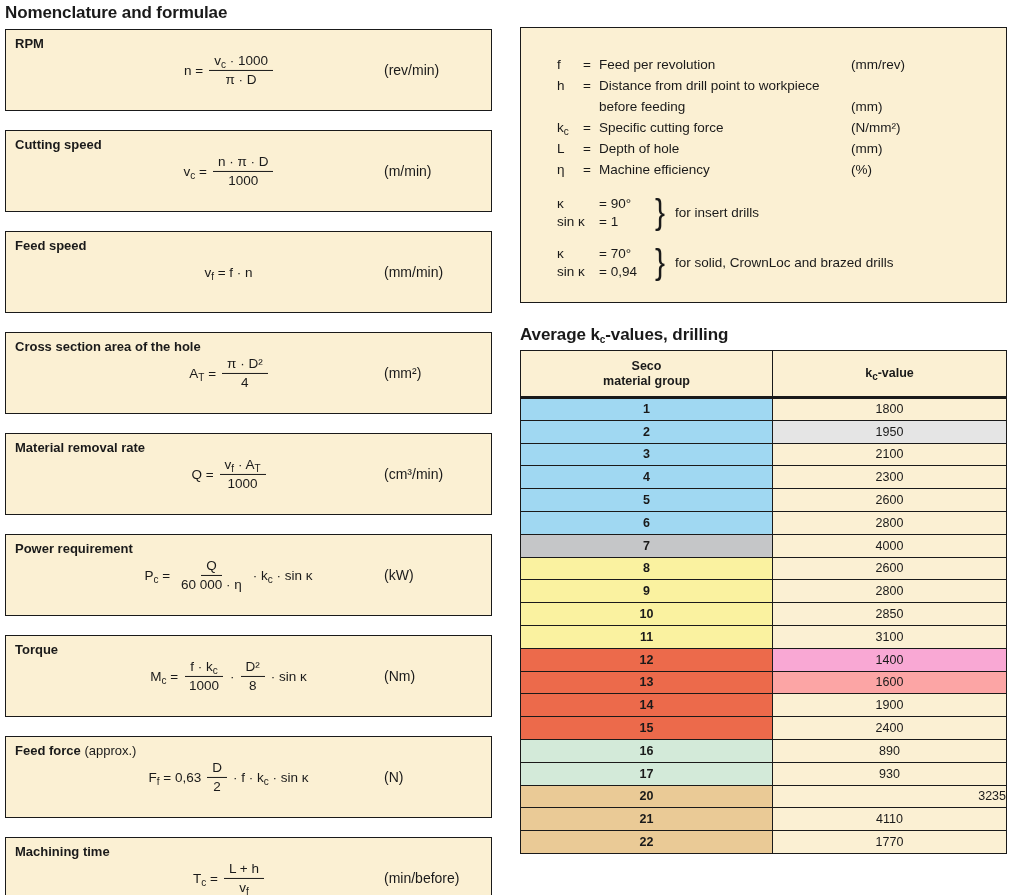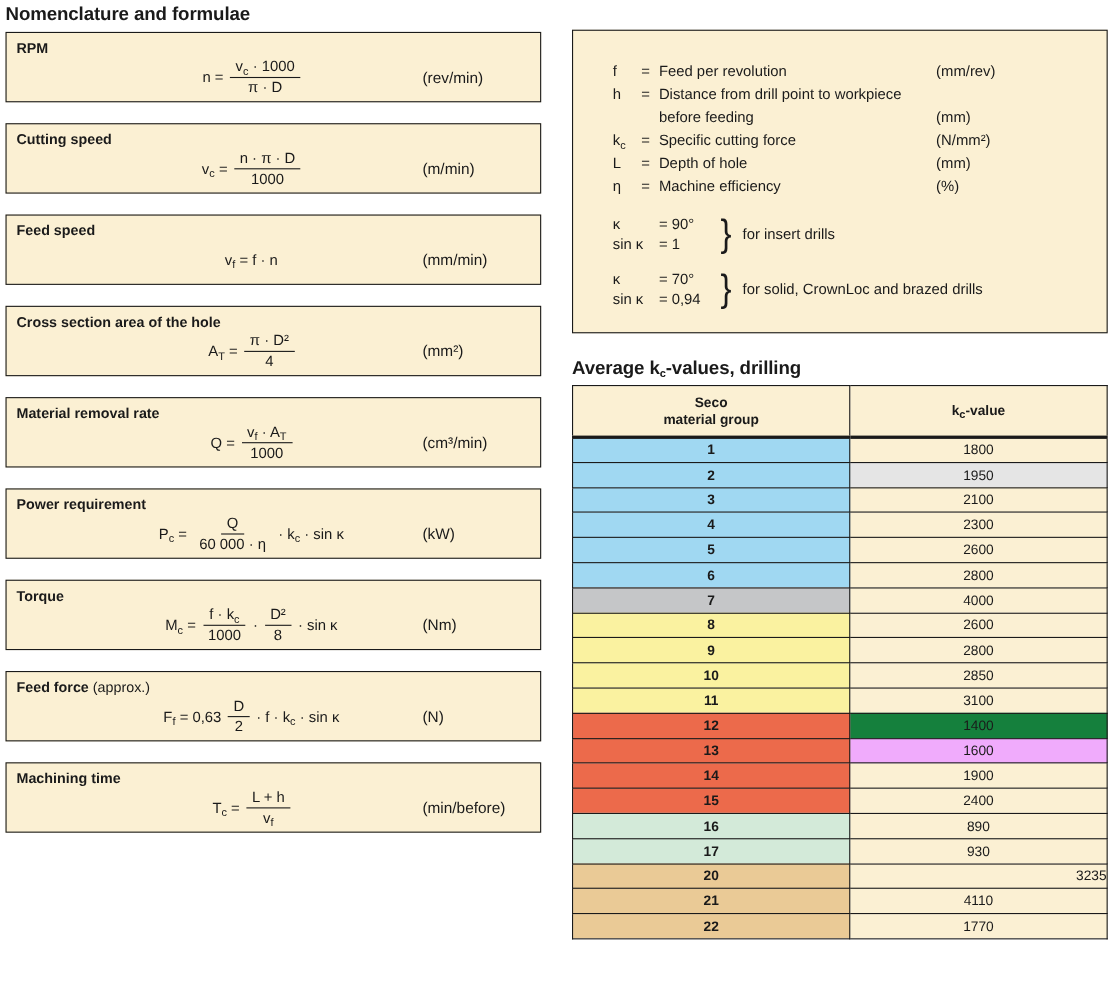--- a/index.html
+++ b/index.html
@@ -4,21 +4,21 @@
 <style>
   :root { --cream:#FBF0D3; --ink:#1a1a1a; }
   * { box-sizing:border-box; }
   body { margin:0; background:#ffffff; color:var(--ink);
          font-family:"Liberation Sans", sans-serif; }
   .page { position:relative; width:1012px; height:895px; background:#fff; overflow:hidden; }
 
   
   .left-col { position:absolute; left:5px; top:3px; width:487px; }
   .main-title { font-size:17px; font-weight:bold; margin:0 0 6px 0; letter-spacing:-0.1px; }
-  .fbox { position:relative; height:64px; background:var(--cream);
+  .fbox { position:relative; height:82px; background:var(--cream);
           border:1.4px solid var(--ink); margin-bottom:19px; }
   .ftitle { position:absolute; top:6px; left:9px; font-size:13px; font-weight:bold; white-space:nowrap; }
   .ftitle .suffix { font-weight:normal; }
   .fline { position:absolute; left:60px; width:325px; top:40px; transform:translateY(-50%);
            display:flex; align-items:center; justify-content:center; gap:6px;
            font-size:13.5px; white-space:nowrap; }
   .funit { position:absolute; left:378px; top:40px; transform:translateY(-50%); font-size:14px; }
   .frac { display:inline-flex; flex-direction:column; align-items:center; line-height:1.3; }
   .frac .num { padding:0 5px; border-bottom:1.4px solid var(--ink); text-align:left; }
   .frac .den { padding:0 5px; text-align:center; }
@@ -266,25 +266,25 @@
           <tr>
             <td class="group" style="background: rgb(250, 242, 160);">10</td>
             <td class="value" style="background: rgb(251, 240, 211);">2850</td>
           </tr>
           <tr>
             <td class="group" style="background: rgb(250, 242, 160);">11</td>
             <td class="value" style="background: rgb(251, 240, 211);">3100</td>
           </tr>
           <tr>
             <td class="group" style="background: rgb(236, 106, 75);">12</td>
-            <td class="value" style="background: #15803d;">1400</td>
+            <td class="value" style="background: #f9a8d4;">1400</td>
           </tr>
           <tr>
             <td class="group" style="background: rgb(236, 106, 75); text-align: center;">13</td>
-            <td class="value" style="background: #f0abfc;">1600</td>
+            <td class="value" style="background: #fca5a5;">1600</td>
           </tr>
           <tr>
             <td class="group" style="background: rgb(236, 106, 75);">14</td>
             <td class="value" style="background: rgb(251, 240, 211);">1900</td>
           </tr>
           <tr>
             <td class="group" style="background: rgb(236, 106, 75);">15</td>
             <td class="value" style="background: rgb(251, 240, 211);">2400</td>
           </tr>
           <tr>

